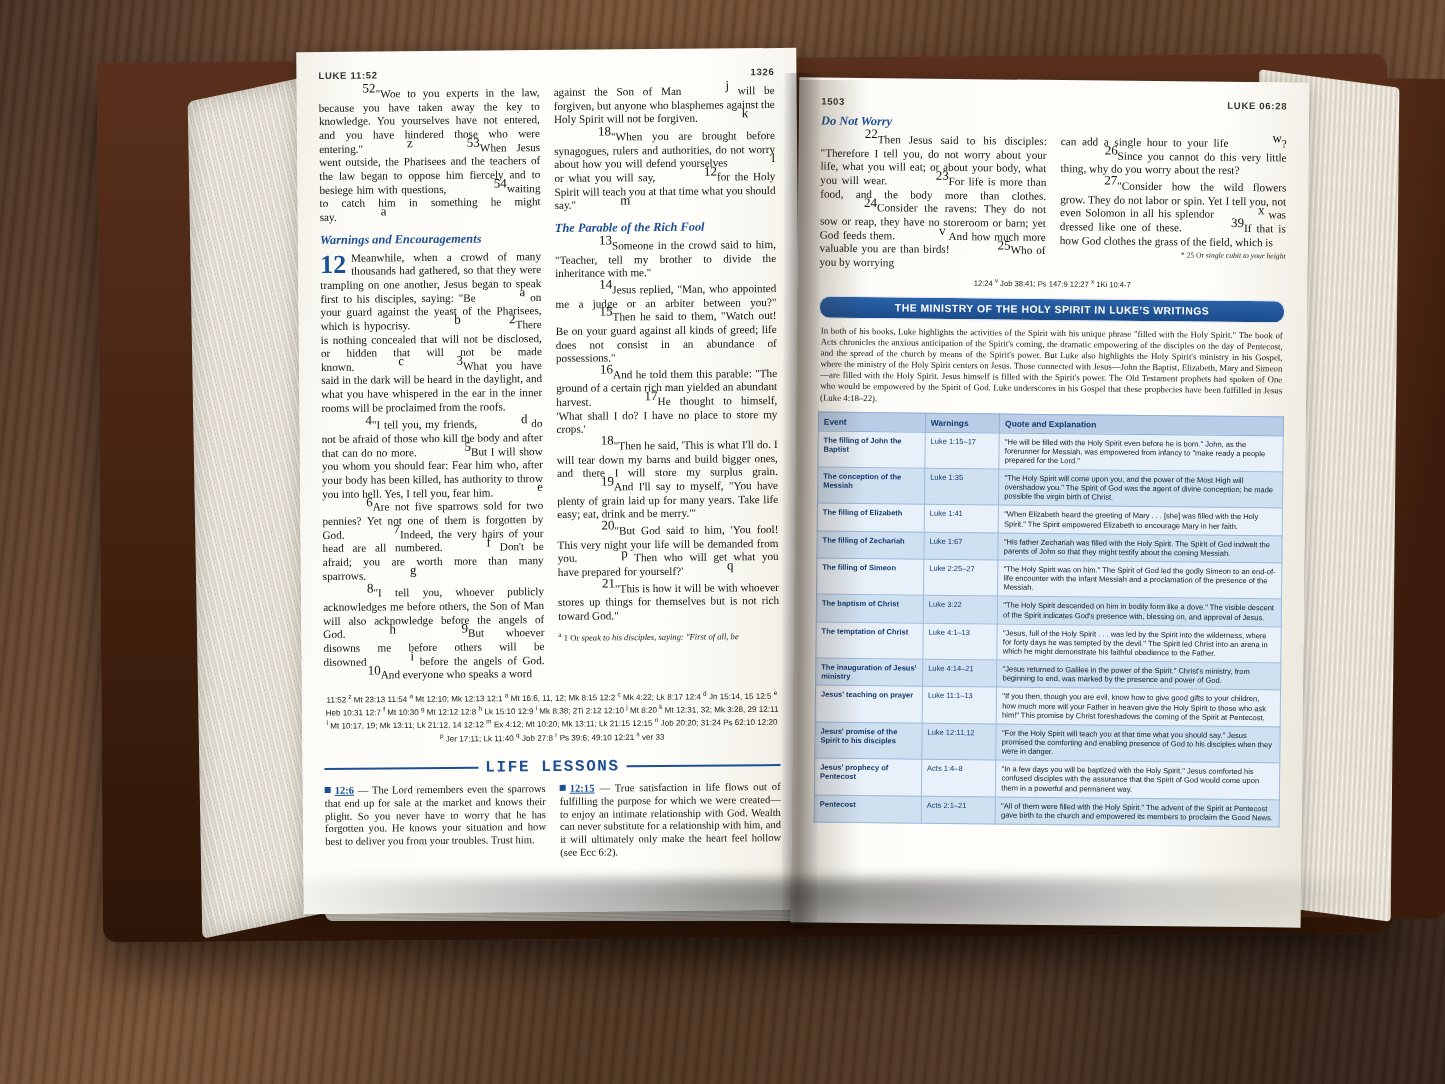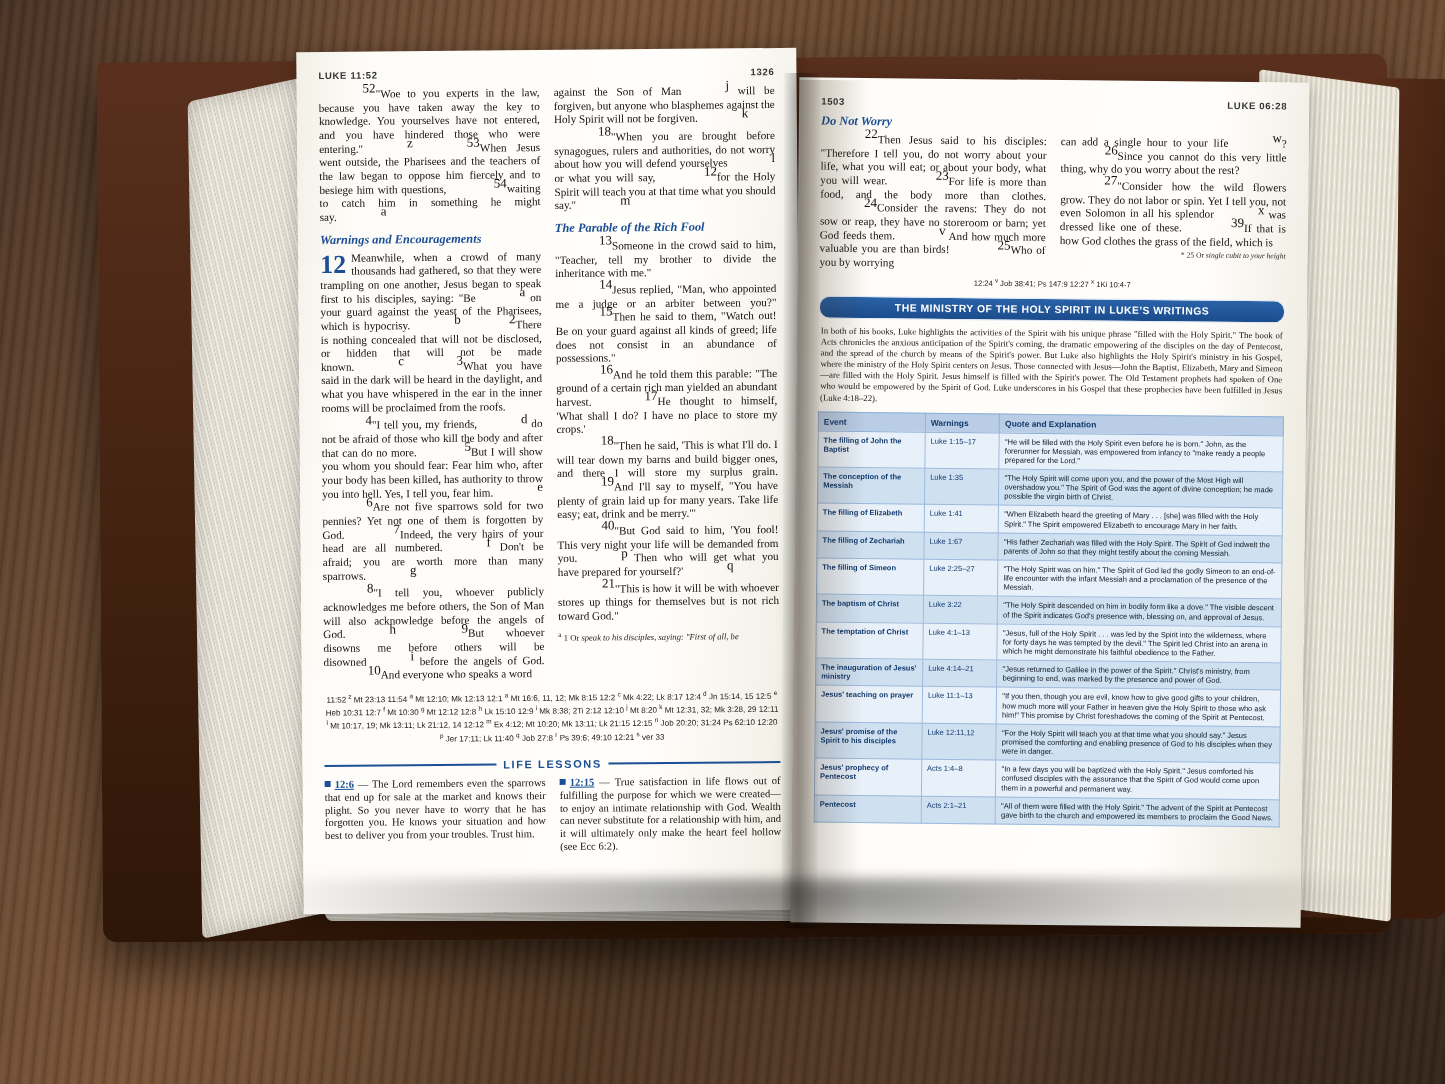--- a/index.html
+++ b/index.html
@@ -96,21 +96,21 @@
   .sechead{font-family:"Liberation Serif",serif;font-style:italic;font-weight:700;
     color:#1c4f94;font-size:12.4px;margin:8px 0 4px;}
   .chapnum{float:left;font-size:26px;font-weight:700;color:#1c4f94;line-height:.82;
     margin:2px 5px 0 0;font-family:"Liberation Serif",serif;}
   .footnote{font-size:8.6px;line-height:1.2;color:#23201b;margin-top:7px;text-align:justify;}
   .xrefs{font-size:8.1px;line-height:1.3;color:#1b1814;text-align:center;margin-top:10px;
     font-family:"Liberation Sans",sans-serif;}
   .xrefs sup{font-size:6.4px;}
   .ll-head{display:flex;align-items:center;gap:7px;justify-content:center;margin:14px 0 7px;}
   .ll-head .bar{height:2px;background:#1c4f94;flex:1;}
-  .ll-head .t{font-family:Liberation Sans, sans-serif;font-size:11px;font-weight:700;
+  .ll-head .t{font-family:Liberation Mono, monospace;font-size:16px;font-weight:700;
     letter-spacing:1.6px;color:#1c4f94;}
   .ll-body{font-size:10.6px;line-height:1.22;text-align:justify;color:#14100c;}
   .ll-body b{color:#1c4f94;text-decoration:underline;}
   .sq{display:inline-block;width:6px;height:6px;background:#1c4f94;margin-right:4px;vertical-align:1px;}
 
   
   .art-banner{
     margin-top:10px;background:linear-gradient(180deg,#2a62a8,#1b4c8c);
     color:#fff;text-align:center;font-family:"Liberation Sans",sans-serif;
     font-size:10.4px;font-weight:700;letter-spacing:.5px;padding:5px 4px;border-radius:11px;
@@ -180,21 +180,21 @@
         <div class="col">
           <div class="bodytext">against the Son of Man<sup>j</sup> will be forgiven, but anyone who blasphemes against the Holy Spirit will not be forgiven.<sup>k</sup></div>
           <div class="bodytext" style="margin-top:4px"><sup>18</sup>"When you are brought before synagogues, rulers and authorities, do not worry about how you will defend yourselves<sup>l</sup> or what you will say, <sup>12</sup>for the Holy Spirit will teach you at that time what you should say."<sup>m</sup></div>
 
           <div class="sechead">The Parable of the Rich Fool</div>
 
           <div class="bodytext"><sup>13</sup>Someone in the crowd said to him, "Teacher, tell my brother to divide the inheritance with me."</div>
           <div class="bodytext" style="margin-top:3px"><sup>14</sup>Jesus replied, "Man, who appointed me a judge or an arbiter between you?" <sup>15</sup>Then he said to them, "Watch out! Be on your guard against all kinds of greed; life does not consist in an abundance of possessions."</div>
           <div class="bodytext" style="margin-top:3px"><sup>16</sup>And he told them this parable: "The ground of a certain rich man yielded an abundant harvest. <sup>17</sup>He thought to himself, 'What shall I do? I have no place to store my crops.'</div>
           <div class="bodytext" style="margin-top:3px"><sup>18</sup>"Then he said, 'This is what I'll do. I will tear down my barns and build bigger ones, and there I will store my surplus grain. <sup>19</sup>And I'll say to myself, "You have plenty of grain laid up for many years. Take life easy; eat, drink and be merry."'</div>
-          <div class="bodytext" style="margin-top:3px"><sup>40</sup>"But God said to him, 'You fool! This very night your life will be demanded from you.<sup>p</sup> Then who will get what you have prepared for yourself?'<sup>q</sup></div>
+          <div class="bodytext" style="margin-top:3px"><sup>20</sup>"But God said to him, 'You fool! This very night your life will be demanded from you.<sup>p</sup> Then who will get what you have prepared for yourself?'<sup>q</sup></div>
           <div class="bodytext" style="margin-top:3px"><sup>21</sup>"This is how it will be with whoever stores up things for themselves but is not rich toward God."</div>
 
           <div class="footnote"><sup>a</sup> 1  Or <i>speak to his disciples, saying: "First of all, be</i></div>
         </div>
       </div>
 
       <div class="xrefs">11:52 <sup>z</sup> Mt 23:13   11:54 <sup>a</sup> Mt 12:10; Mk 12:13   12:1 <sup>a</sup> Mt 16:6, 11, 12; Mk 8:15   12:2 <sup>c</sup> Mk 4:22; Lk 8:17   12:4 <sup>d</sup> Jn 15:14, 15   12:5 <sup>e</sup> Heb 10:31   12:7 <sup>f</sup> Mt 10:30  <sup>g</sup> Mt 12:12   12:8 <sup>h</sup> Lk 15:10   12:9 <sup>i</sup> Mk 8:38; 2Ti 2:12   12:10 <sup>j</sup> Mt 8:20  <sup>k</sup> Mt 12:31, 32; Mk 3:28, 29   12:11 <sup>l</sup> Mt 10:17, 19; Mk 13:11; Lk 21:12, 14   12:12 <sup>m</sup> Ex 4:12; Mt 10:20; Mk 13:11; Lk 21:15   12:15 <sup>n</sup> Job 20:20; 31:24   Ps 62:10   12:20 <sup>p</sup> Jer 17:11; Lk 11:40  <sup>q</sup> Job 27:8  <sup>r</sup> Ps 39:6; 49:10   12:21 <sup>s</sup> ver 33</div>
 
       <div class="ll-head">
         <span class="bar"></span>

